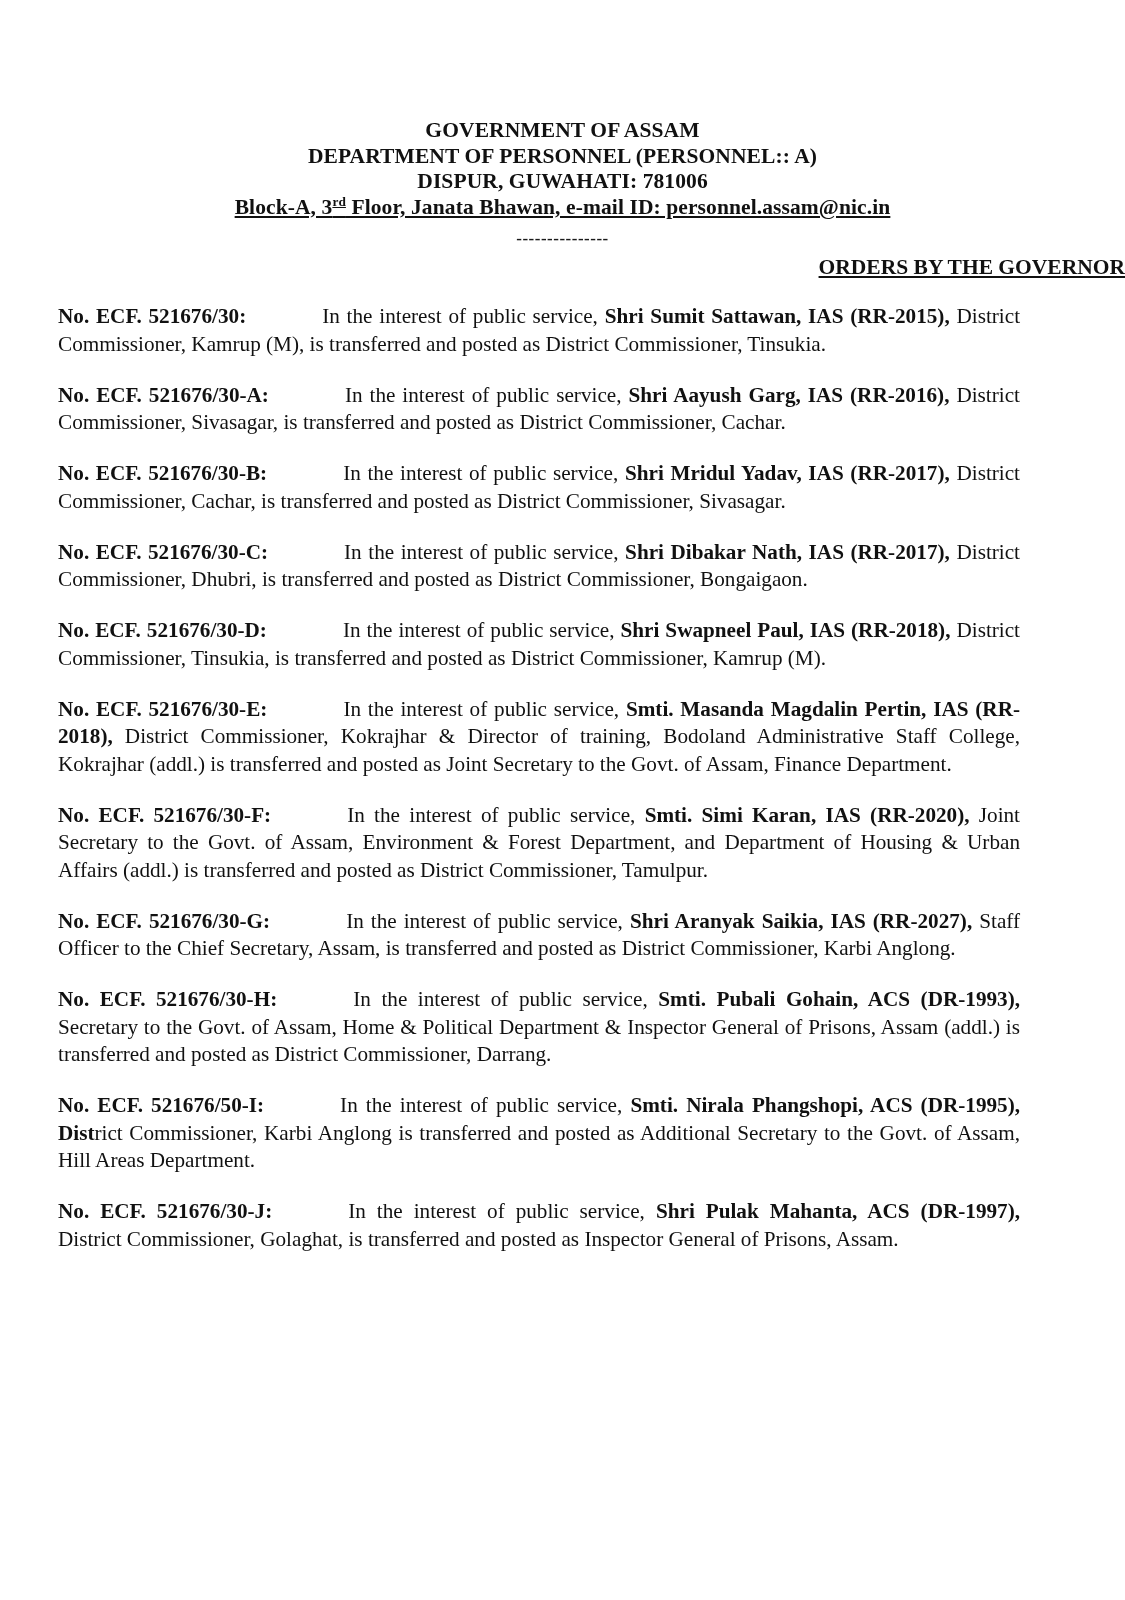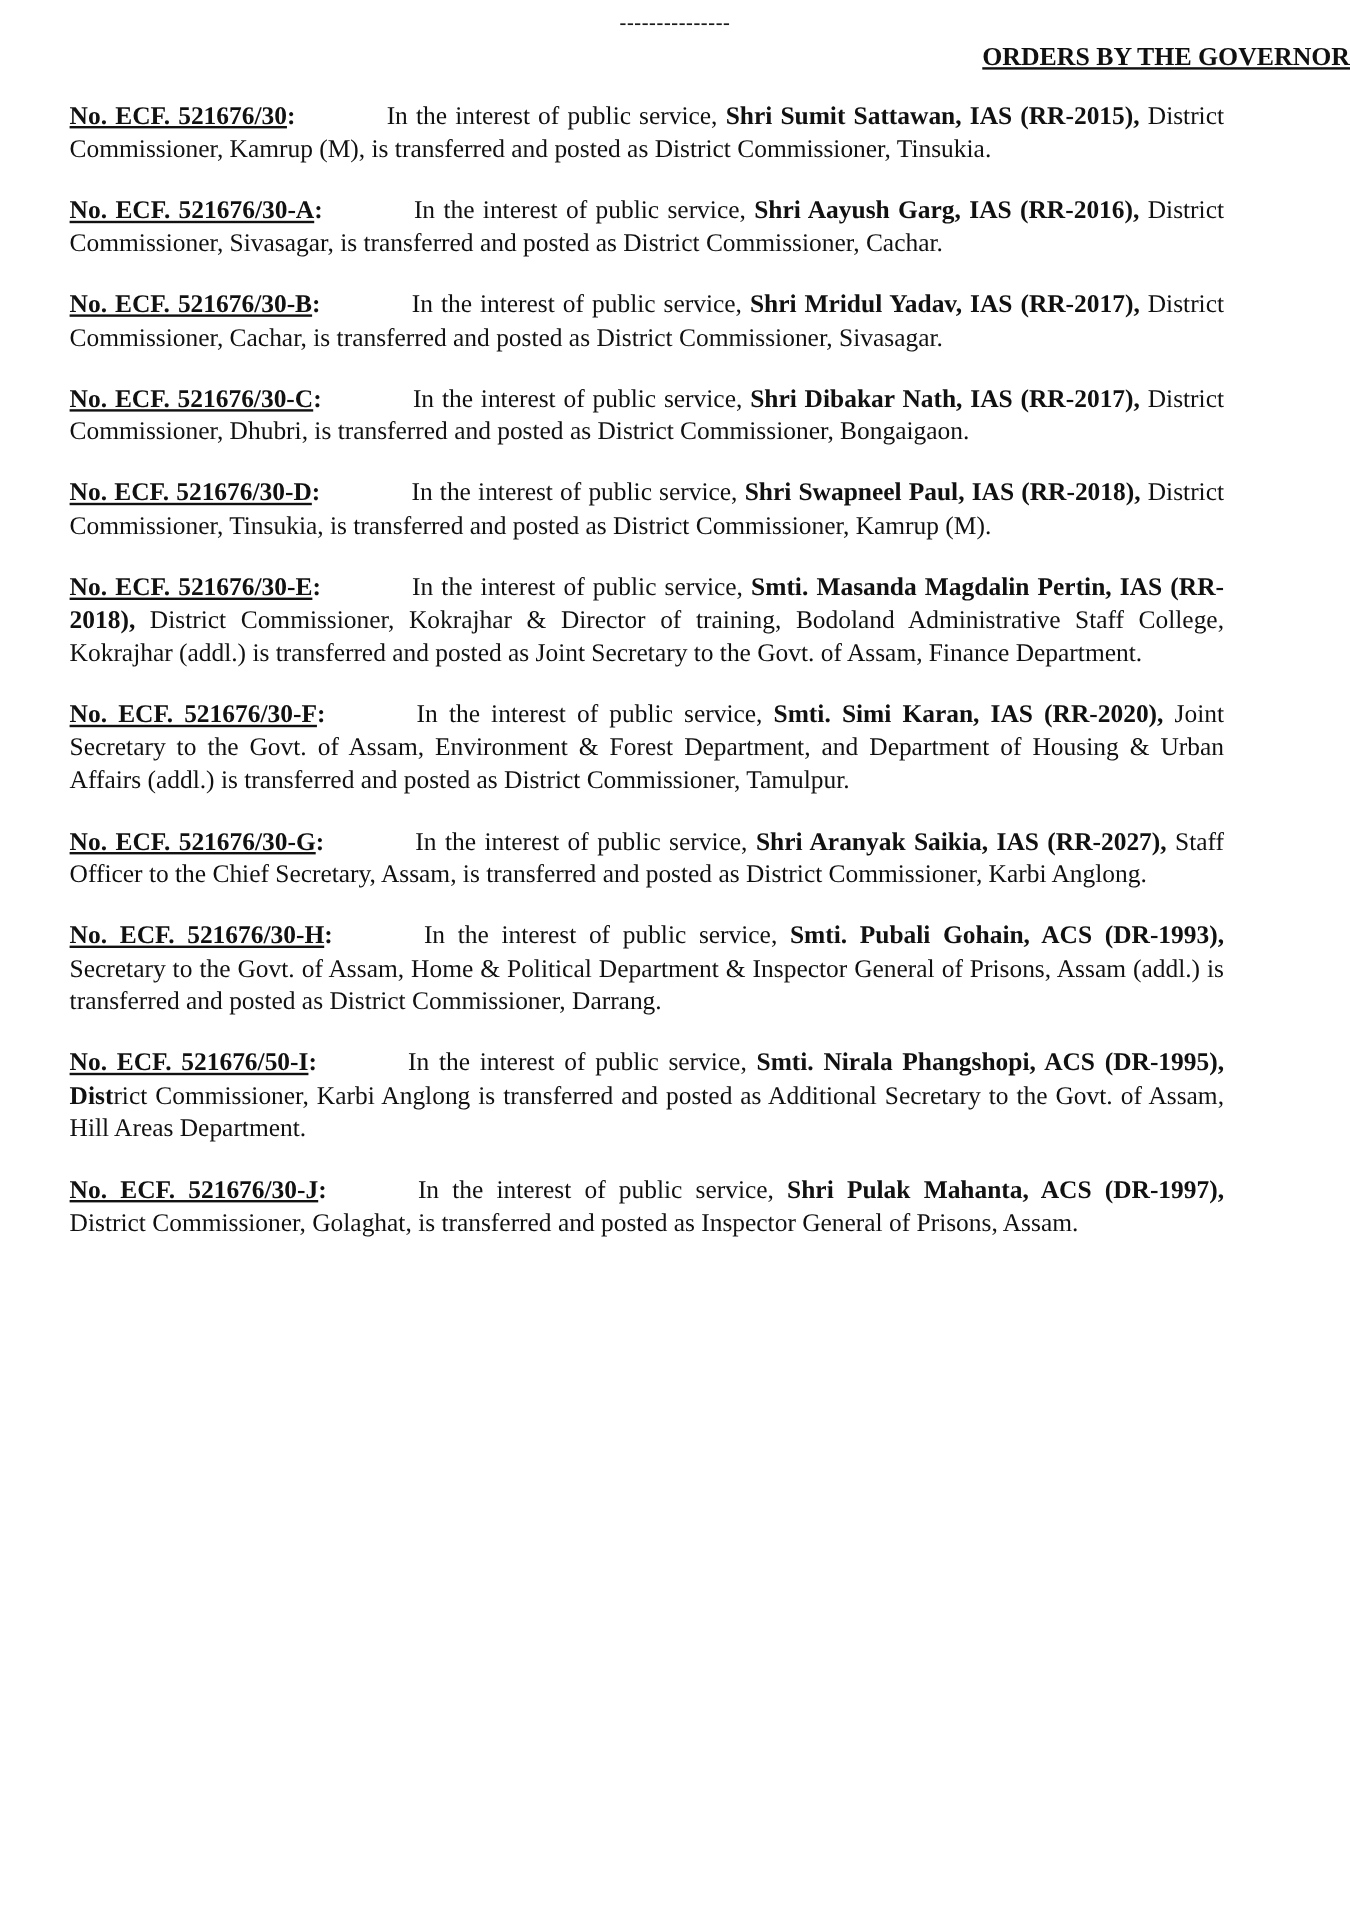--- a/index.html
+++ b/index.html
@@ -93,39 +93,44 @@
     line-height: 27.5px;
     text-align: justify;
     text-justify: inter-word;
     margin: 0 0 23.5px 0;
   }
   .order-para:last-child {
     margin-bottom: 0;
   }
   .ref-no {
     font-weight: bold;
-    text-decoration: underline;
     text-underline-offset: 2px;
   }
   .ref-colon {
     font-weight: bold;
   }
   .gap {
     display: inline-block;
     width: 76px;
   }
   .officer {
     font-weight: bold;
   }
 </style>
 </head>
 <body>
 
 <div class="page">
 
+  <div class="letterhead">
+    <div class="lh-line">GOVERNMENT OF ASSAM</div>
+    <div class="lh-line">DEPARTMENT OF PERSONNEL (PERSONNEL:: A)</div>
+    <div class="lh-line">DISPUR, GUWAHATI: 781006</div>
+    <div class="lh-line addr"><span>Block-A, 3</span><sup>rd</sup><span> Floor, Janata Bhawan, e-mail ID: personnel.assam@nic.in</span></div>
+  </div>
 
   <div class="separator">---------------</div>
 
   <div class="orders-title">ORDERS BY THE GOVERNOR</div>
 
 
   <div class="body-block">
 
     <p class="order-para"><span class="ref-no">No. ECF. 521676/30</span><span class="ref-colon">:</span><span class="gap"></span><span>In the interest of public service,</span> <span class="officer">Shri Sumit Sattawan, IAS (RR-2015),</span><span> District Commissioner, Kamrup (M), is transferred and posted as District Commissioner, Tinsukia.</span></p>
 

